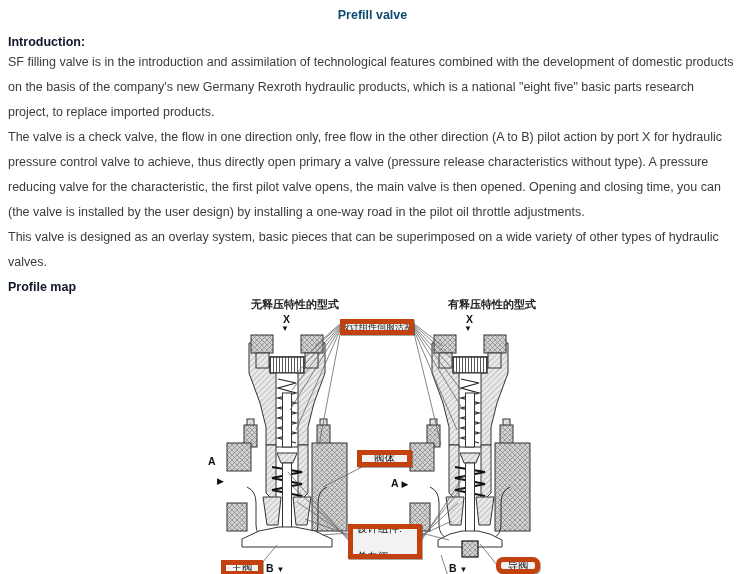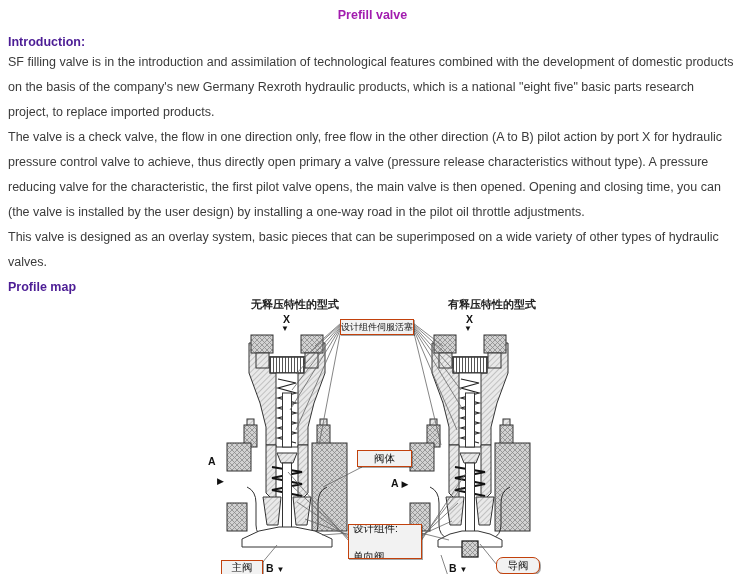--- a/index.html
+++ b/index.html
@@ -4,42 +4,42 @@
 <style>
   html, body { margin: 0; padding: 0; }
   body {
     width: 745px; height: 574px; overflow: hidden;
     background: #ffffff;
     font-family: "Liberation Sans", sans-serif;
     color: #3b3b3b;
   }
   .page-title {
     margin: 8px 0 0 0; line-height: 15px;
-    font-size: 12.5px; font-weight: bold; text-align: center; color: #a21caf;
+    font-size: 12.5px; font-weight: bold; text-align: center; color: #0c4a6e;
   }
   .sec-heading {
     margin: 12px 0 0 0; padding: 0 8px; line-height: 15px;
-    font-size: 12.5px; font-weight: bold; color: #4c1d95;
+    font-size: 12.5px; font-weight: bold; color: #0f172a;
   }
   .sec-heading.profile { margin-top: 5px; }
   .body-text {
     margin: 0; padding: 0 8px; font-size: 12.5px; line-height: 25px; color: #3b3b3b;
   }
   .diagram {
     position: relative; width: 745px; height: 309px; margin-top: 0;
   }
   .diagram svg { position: absolute; left: 0; top: 0; }
   .dlabel {
     position: absolute; font-size: 10.5px; color: #111; white-space: nowrap;
     letter-spacing: 0px;
   }
   .type-title { font-weight: bold; font-size: 11px; color: #222; }
   .labelbox {
     position: absolute; box-sizing: border-box;
-    border: 1px solid #c2410c; background: #f2f2f2;
+    border: 5px solid #c2410c; background: #f2f2f2;
     box-shadow: 1px 1px 0 rgba(0,0,0,0.35);
     display: flex; align-items: center; justify-content: center;
     font-size: 10.5px; color: #111; white-space: nowrap; overflow: hidden;
   }
   .labelbox.two-line { flex-direction: column; align-items: flex-start; justify-content: center; padding: 1px 4px; line-height: 14px; }
   .port-letter { font-size: 10.5px; font-weight: bold; color: #111; }
   .tri { font-size: 8px; color: #111; }
 </style>
 </head>
 <body>

